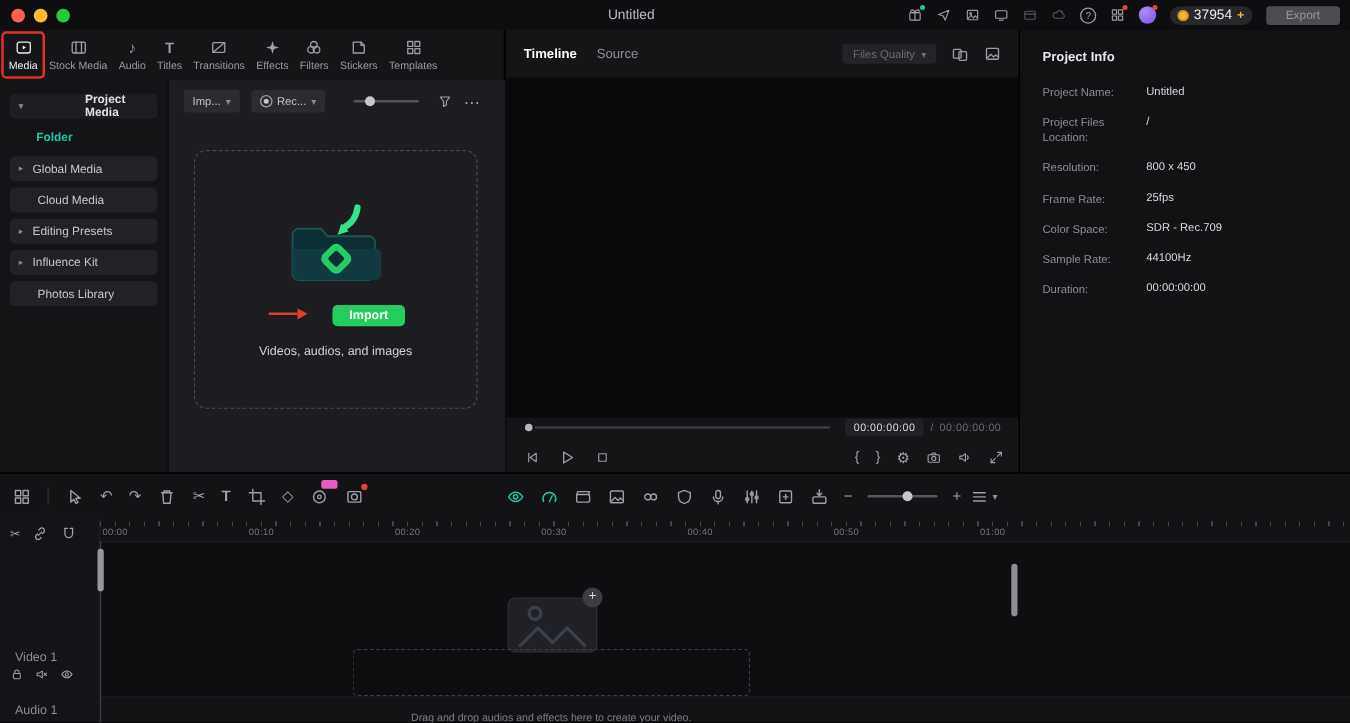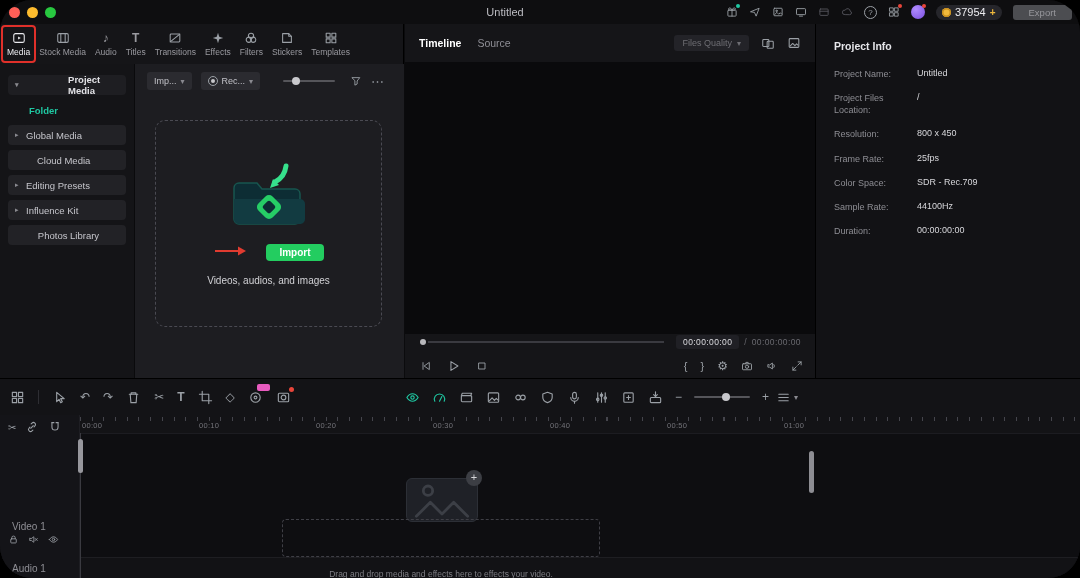--- a/index.html
+++ b/index.html
@@ -1,17 +1,17 @@
 <!DOCTYPE html>
 <html><head>
 <meta charset="utf-8">
 <style>
   html,body{margin:0;padding:0;background:#000;}
   #app{position:relative;width:1080px;height:578px;background:#0b0b0d;overflow:hidden;
-       font-family:"Liberation Sans",sans-serif;color:#c8c8cc;border-radius:32px;-webkit-font-smoothing:antialiased;}
+       font-family:"Liberation Sans",sans-serif;color:#c8c8cc;-webkit-font-smoothing:antialiased;}
   svg.ln{stroke:#9ba0a6;fill:none;stroke-width:1.2;stroke-linecap:round;stroke-linejoin:round;width:100%;height:100%;display:block;}
   .fl{fill:#9ba0a6;stroke:none;}
   .dim svg.ln{stroke:#55555c;}
   .teal svg.ln{stroke:#1fc8a2;}
   .ic11{width:11px;height:11px;display:inline-block;}
   .ic12{width:12px;height:12px;display:inline-block;}
   .ic14{width:14px;height:14px;display:inline-block;}
   .ic15{width:15px;height:15px;display:inline-block;}
 
   
@@ -278,32 +278,32 @@
       <span class="caret">▾</span>
       <span>Project Media</span>
     </div>
     <div class="sb-item folder">
       <span>Folder</span>
     </div>
     <div class="sb-item pill">
       <span class="caret">▸</span>
       <span>Global Media</span>
     </div>
-    <div class="sb-item pill" style="padding-left:29px;">
+    <div class="sb-item pill" style="padding-left:22px;">
       <span>Cloud Media</span>
     </div>
     <div class="sb-item pill">
       <span class="caret">▸</span>
       <span>Editing Presets</span>
     </div>
     <div class="sb-item pill">
       <span class="caret">▸</span>
       <span>Influence Kit</span>
     </div>
-    <div class="sb-item pill" style="padding-left:10px;justify-content:center;">
+    <div class="sb-item pill" style="padding-left:22px;">
       <span>Photos Library</span>
     </div>
   </div>
 
   <div class="media-content">
     <div class="mc-toolbar">
       <span class="dd">
         <span>Imp...</span>
         <span class="caret">▾</span>
       </span>
@@ -643,17 +643,17 @@
       </div>
       <div class="vscroll"></div>
       <div class="t-thumb">
         <svg class="ln" width="26" height="18" viewBox="0 0 26 18" style="stroke:#3c3f46;">
             <circle cx="7" cy="5" r="2"></circle>
             <path d="M2 16l6-6 5 5 5-5 6 6"></path>
           </svg>
       </div>
       <div class="t-plus">+</div>
       <div class="t-drop"></div>
-      <div class="t-hint">Drag and drop media and effects here to effects your video.</div>
+      <div class="t-hint">Drag and drop audios and effects here to create your video.</div>
     </div>
   </div>
 
 </div>
 
 </body></html>

